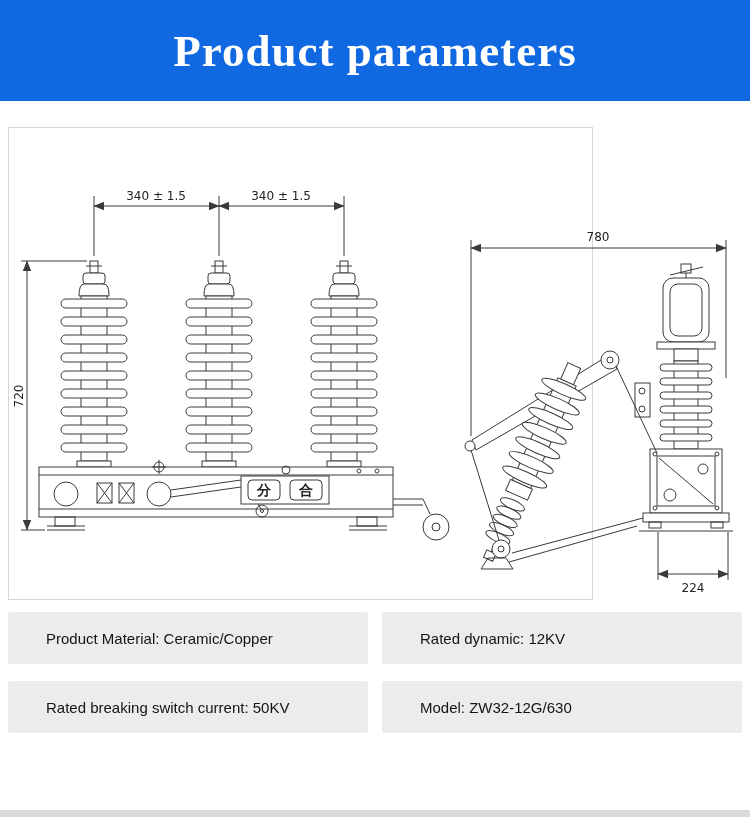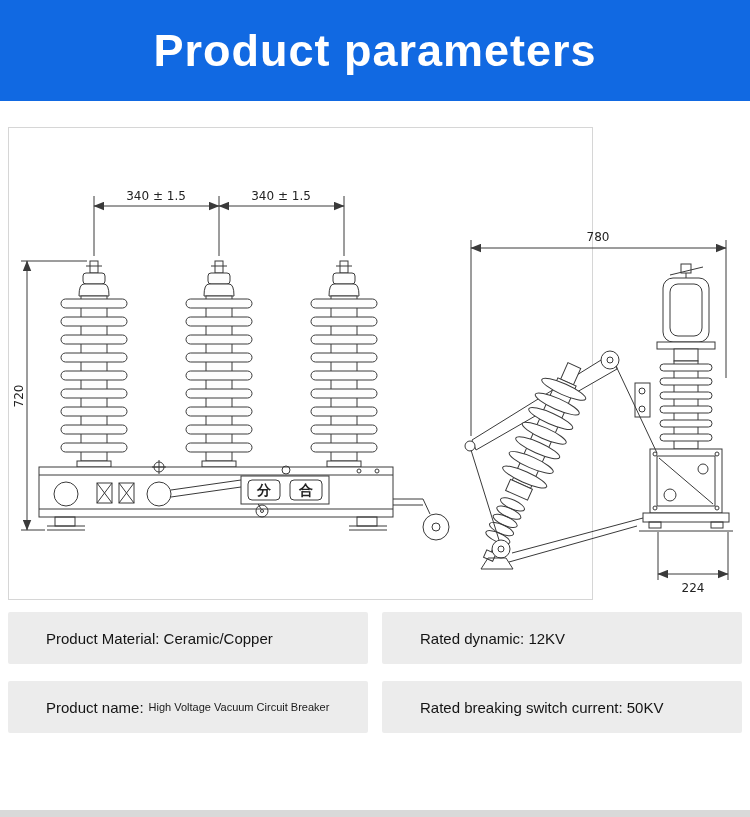--- a/index.html
+++ b/index.html
@@ -6,21 +6,21 @@
     --accent:#1169e2;
     --cell_gray:#ececec;
     --line_color:#3a3a3a;
   }
   *{box-sizing:border-box;}
   html,body{margin:0;padding:0;}
   body{font-family:"Liberation Sans",sans-serif;background:#fff;}
   .page{position:relative;width:750px;height:817px;background:#fff;overflow:hidden;}
 
   .banner{position:absolute;left:0;top:0;width:750px;height:101px;background:var(--accent,#1169e2);
-          display:flex;align-items:center;justify-content:center;}
+          display:flex;align-items:center;justify-content:center;font-family:Liberation Serif, serif;}
   .banner h1{margin:0;color:#fff;font-size:45px;font-weight:700;letter-spacing:1px;}
 
   .drawing-panel{position:absolute;left:8px;top:127px;width:585px;height:473px;
                  border:1px solid #d6d6d6;background:#fff;}
   .drawing-panel svg{display:block;width:732px;height:471px;}
 
   svg text{font-family:"DejaVu Sans",sans-serif;font-size:12px;fill:#222;}
   svg text.cjk{font-size:14px;font-weight:bold;}
 
   .specs{position:absolute;left:8px;top:612px;width:734px;
@@ -212,22 +212,21 @@
   </section>
 
   <section class="specs">
     <div class="cell">
       <span class="cell-text">Product Material: Ceramic/Copper</span>
     </div>
     <div class="cell">
       <span class="cell-text">Rated dynamic: 12KV</span>
     </div>
     <div class="cell">
-      <span class="cell-text">Product name:</span>
-      <span class="cell-subtext">High Voltage Vacuum Circuit Breaker</span>
-    </div>
-    <div class="cell">
       <span class="cell-text">Rated breaking switch current: 50KV</span>
+    </div>
+    <div class="cell">
+      <span class="cell-text">Model: ZW32-12G/630</span>
     </div>
   </section>
 
   <footer class="bottom-strip"></footer>
 </div>
 
 </body></html>

